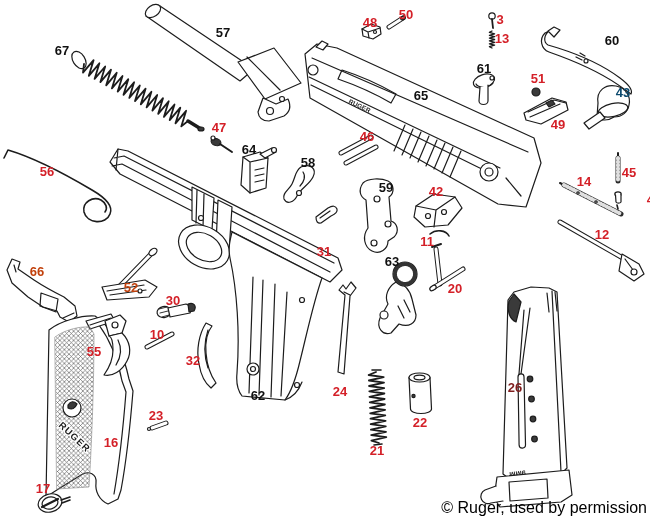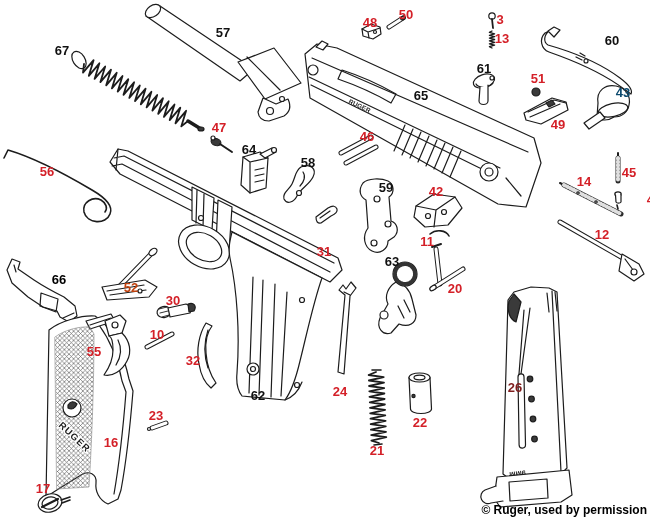--- a/index.html
+++ b/index.html
@@ -1,21 +1,21 @@
 <!DOCTYPE html>
 <html><head>
 <meta charset="utf-8">
 <style>
   html,body{margin:0;padding:0;background:#fff;}
   .stage{position:relative;width:650px;height:521px;background:#fff;overflow:hidden;
          font-family:"Liberation Sans",sans-serif;}
   .stage svg{position:absolute;left:0;top:0;}
   .part-label{position:absolute;transform:translate(-50%,-50%);font-weight:bold;
               font-size:13px;line-height:1;white-space:nowrap;}
-  .copyright{position:absolute;right:3px;bottom:4px;font-weight:bold;font-size:12px;color:#000;}
+  .copyright{position:absolute;right:3px;bottom:4px;font-weight:normal;font-size:16px;color:#000;}
   
   .ln{fill:none;}
   .dk{fill:#3a3a3a;}
   .tube{fill:none;stroke:#1c1c1c;stroke-width:5;}
   .tubein{fill:none;stroke:#fff;stroke-width:3;}
   .thread{fill:none;stroke:#2a2a2a;stroke-width:5;}
   .threadhl{fill:none;stroke:#fff;stroke-width:4;stroke-dasharray:1,2.4;opacity:.85;}
   text.eng{fill:#2a2a2a;stroke:none;font-weight:bold;font-family:"Liberation Sans",sans-serif;}
   text.gript{fill:#1c1c1c;stroke:#fff;stroke-width:2.5;paint-order:stroke;font-weight:bold;
              letter-spacing:1px;font-family:"Liberation Sans",sans-serif;}
@@ -351,21 +351,21 @@
       <div class="part-label" style="left: 629px; top: 172px; color: rgb(212, 32, 40);">45</div>
       <div class="part-label" style="left: 584px; top: 181px; color: rgb(212, 32, 40);">14</div>
       <div class="part-label" style="left: 386px; top: 187px; color: rgb(17, 17, 17);">59</div>
       <div class="part-label" style="left: 436px; top: 191px; color: rgb(212, 32, 40);">42</div>
       <div class="part-label" style="left: 630px; top: 199px; color: rgb(212, 32, 40); padding-left: 48px;">44</div>
       <div class="part-label" style="left: 324px; top: 211px; color: rgb(212, 32, 40); margin-top: 40px;">31</div>
       <div class="part-label" style="left: 602px; top: 234px; color: rgb(212, 32, 40);">12</div>
       <div class="part-label" style="left: 427px; top: 241px; color: rgb(212, 32, 40);">11</div>
       <div class="part-label" style="left: 392px; top: 261px; color: rgb(17, 17, 17);">63</div>
       <div class="part-label" style="left: 131px; top: 287px; color: #c2410c;">52</div>
-      <div class="part-label" style="left: 37px; top: 279px; color: #000000; padding-left: 44px;">66</div>
+      <div class="part-label" style="left: 37px; top: 271px; color: #c2410c;">66</div>
       <div class="part-label" style="left: 455px; top: 288px; color: rgb(212, 32, 40);">20</div>
       <div class="part-label" style="left: 173px; top: 300px; color: rgb(212, 32, 40);">30</div>
       <div class="part-label" style="left: 157px; top: 334px; color: rgb(212, 32, 40);">10</div>
       <div class="part-label" style="left: 94px; top: 351px; color: rgb(212, 32, 40);">55</div>
       <div class="part-label" style="left: 193px; top: 360px; color: rgb(212, 32, 40);">32</div>
       <div class="part-label" style="left: 496px; top: 387px; color: #7f1d1d; margin-left: 19px;">26</div>
       <div class="part-label" style="left: 340px; top: 391px; color: rgb(212, 32, 40);">24</div>
       <div class="part-label" style="left: 258px; top: 395px; color: rgb(17, 17, 17);">62</div>
       <div class="part-label" style="left: 156px; top: 415px; color: rgb(212, 32, 40);">23</div>
       <div class="part-label" style="left: 420px; top: 422px; color: rgb(212, 32, 40);">22</div>

